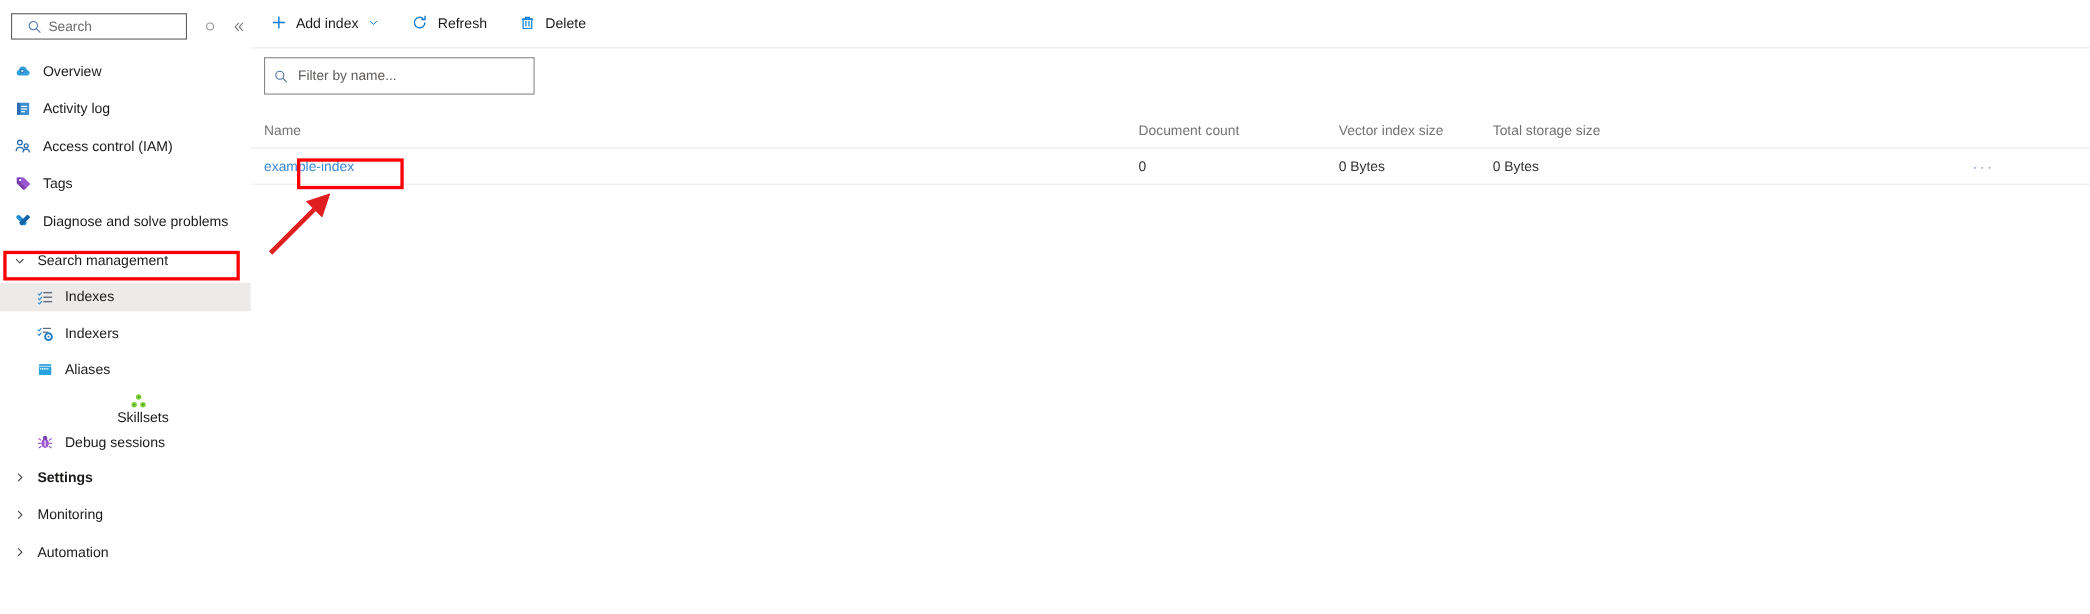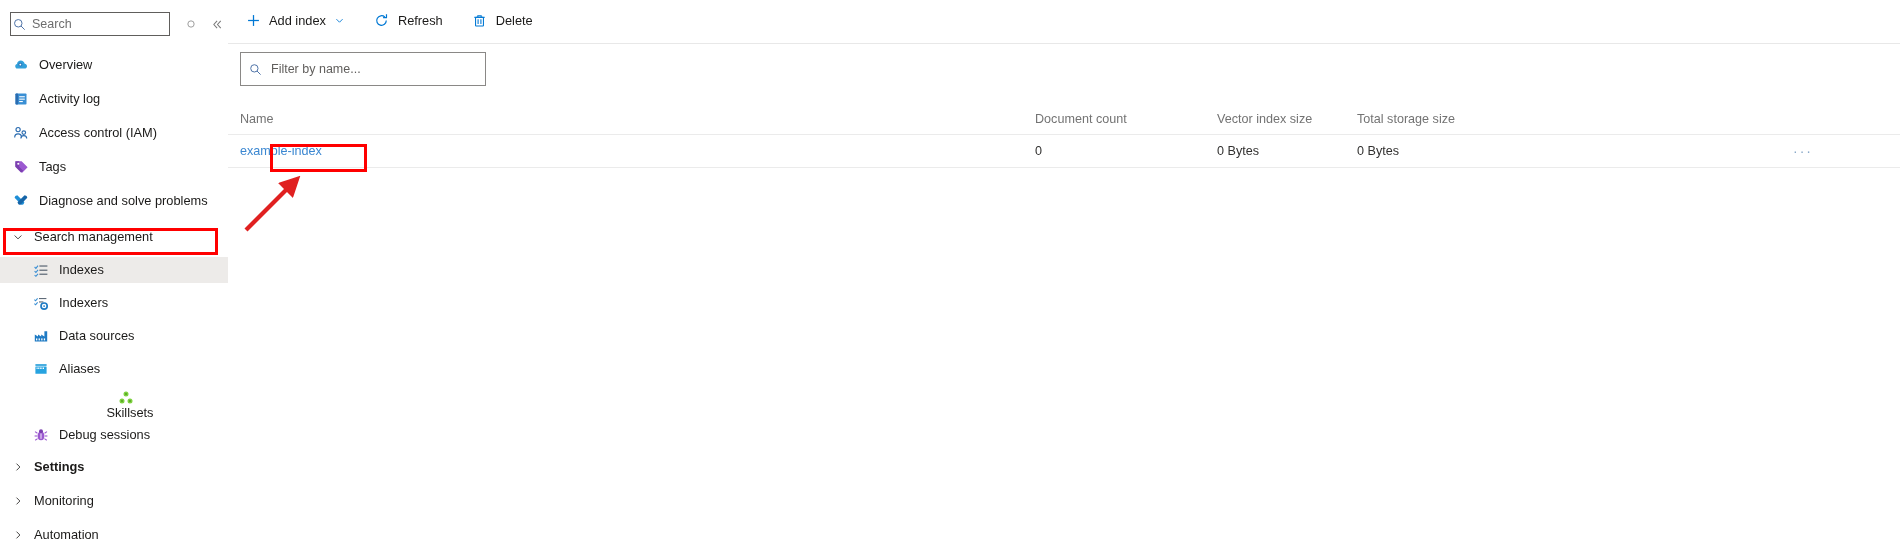--- a/index.html
+++ b/index.html
@@ -29,21 +29,21 @@
     margin: 4px 0 6px 0;
     padding-left: 10px;
   }
   .search-box {
     width: 168px;
     height: 24px;
     border: 1px solid #605e5c;
     background: #fff;
     display: flex;
     align-items: center;
-    padding: 0 2px;
+    padding: 0 14px;
   }
   .search-box .mag { margin-right: 6px; flex: 0 0 auto; display:flex; }
   .search-box .ph {
     font-size: 12.5px;
     color: #6d6d6d;
     line-height: 1;
     white-space: nowrap;
   }
   .side-icon-btn {
     width: 22px; height: 22px;
@@ -296,32 +296,20 @@
             <polyline points="1.4,8.6 2.6,9.8 4.6,7.3" fill="none" stroke="#3a8fd4" stroke-width="1.1"></polyline>
             <rect x="6" y="3" width="7.4" height="1.1" fill="#5f6b78"></rect>
             <rect x="6" y="6.4" width="4.4" height="1.1" fill="#5f6b78"></rect>
             <circle cx="11.1" cy="11.1" r="3.1" fill="none" stroke="#1f7bc4" stroke-width="1.7"></circle>
             <circle cx="11.1" cy="11.1" r="0.9" fill="#1f7bc4"></circle>
           </svg>
         </span>
         <span class="lbl">Indexers</span>
       </div>
 
-      <div class="nav-item child" style="margin-top:7px;">
-        <span class="ico">
-          <svg width="16" height="16" viewBox="0 0 16 16">
-            <path d="M1.8 13.6V6.4l3.2 2V6.4l3.2 2V6.4l3.2 2V3.2h2.8v10.4z" fill="#1f7bc4"></path>
-            <rect x="3" y="10.4" width="1.3" height="2" fill="#ffffff"></rect>
-            <rect x="5.6" y="10.4" width="1.3" height="2" fill="#ffffff"></rect>
-            <rect x="8.2" y="10.4" width="1.3" height="2" fill="#ffffff"></rect>
-            <rect x="10.8" y="10.4" width="1.3" height="2" fill="#ffffff"></rect>
-          </svg>
-        </span>
-        <span class="lbl">Data sources</span>
-      </div>
 
       <div class="nav-item child" style="margin-top:7px;">
         <span class="ico">
           <svg width="16" height="16" viewBox="0 0 16 16">
             <rect x="2.4" y="3" width="11.2" height="2.1" rx="0.4" fill="#4aaee0"></rect>
             <rect x="2.4" y="5.6" width="11.2" height="7.2" rx="0.5" fill="#27a3e0"></rect>
             <rect x="3.6" y="6.5" width="1" height="1.5" fill="#ffffff"></rect>
             <rect x="5.2" y="6.5" width="1" height="1.5" fill="#ffffff"></rect>
             <rect x="6.8" y="6.5" width="1" height="1.5" fill="#ffffff"></rect>
             <rect x="8.4" y="6.5" width="1" height="1.5" fill="#ffffff"></rect>

